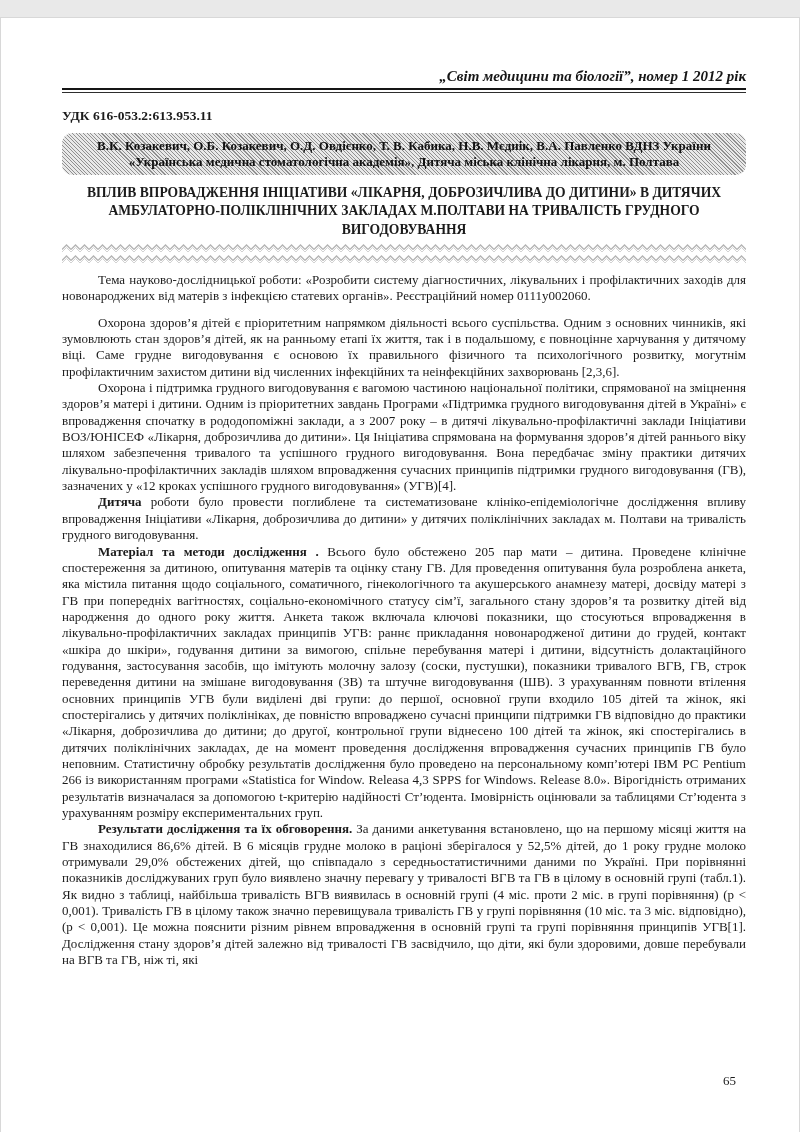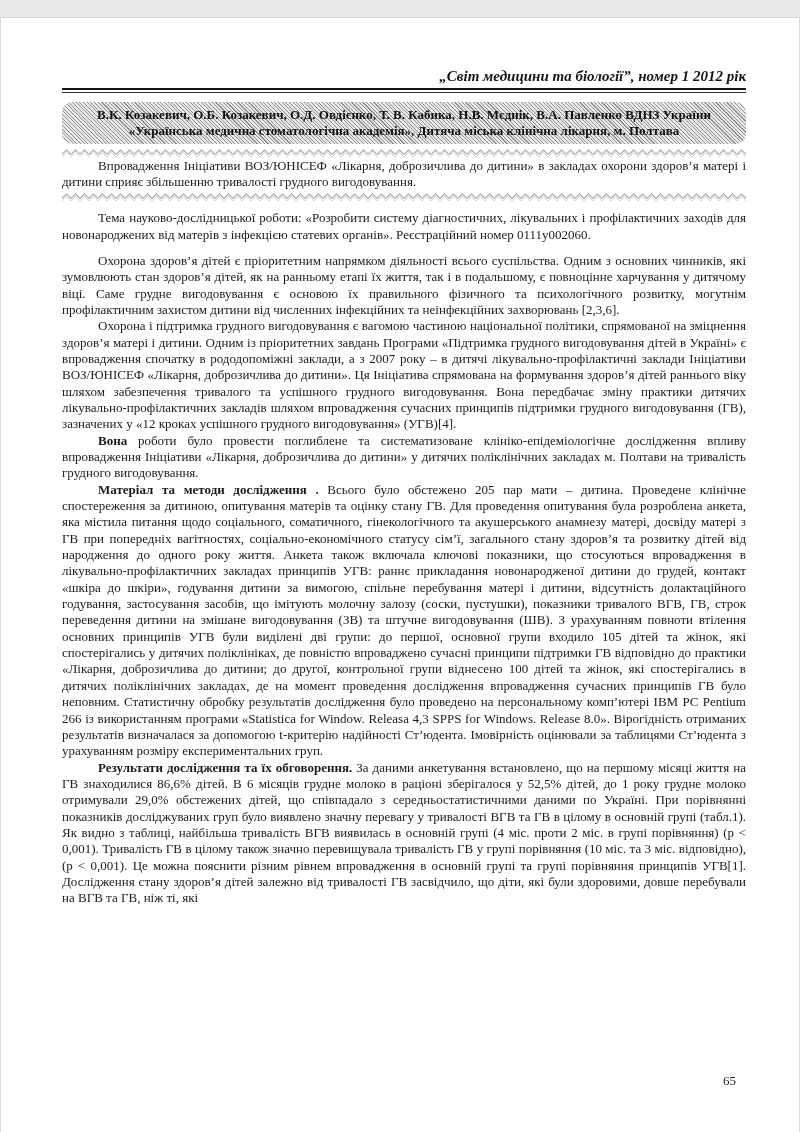--- a/index.html
+++ b/index.html
@@ -89,39 +89,40 @@
 </style>
 </head>
 <body>
 
 <div class="page">
   <div class="content">
 
     <div class="journal-header">„Світ медицини та біології”, номер 1 2012 рік</div>
     <div class="header-rule"></div>
 
+    <div class="udc">УДК 616-053.2:613.953.11</div>
 
     <div class="authors-box">
       <span>В.К. Козакевич, О.Б. Козакевич, О.Д. Овдієнко, Т. В. Кабика, Н.В. Мєднік, В.А. Павленко</span>
       <span>ВДНЗ України  «Українська медична стоматологічна академія», Дитяча міська клінічна лікарня, м. Полтава</span>
     </div>
 
+    <div class="article-title">ВПЛИВ ВПРОВАДЖЕННЯ ІНІЦІАТИВИ «ЛІКАРНЯ, ДОБРОЗИЧЛИВА ДО ДИТИНИ» В ДИТЯЧИХ АМБУЛАТОРНО-ПОЛІКЛІНІЧНИХ ЗАКЛАДАХ М.ПОЛТАВИ НА ТРИВАЛІСТЬ ГРУДНОГО ВИГОДОВУВАННЯ</div>
 
     <svg class="zigzag" width="100%" height="9" preserveAspectRatio="none">
       <defs>
         <pattern id="zzA" width="9" height="9" patternUnits="userSpaceOnUse">
           <path d="M0 6.5 L4.5 2 L9 6.5" fill="none" stroke="#b4b4b4" stroke-width="1.4"></path>
           <path d="M0 9 L4.5 4.5 L9 9" fill="none" stroke="#d2d2d2" stroke-width="1"></path>
         </pattern>
       </defs>
       <rect width="100%" height="9" fill="url(#zzA)"></rect>
     </svg>
 
     <div class="abstract-block">
-      <p class="doc">Впровадження Ініціативи ВОЗ/ЮНІСЕФ «Лікарня, доброзичлива до дитини» в закладах охорони здоров’я матері і дитини сприяє збільшенню тривалості грудного вигодовування.</p>
     </div>
 
     <svg class="zigzag below" width="100%" height="9" preserveAspectRatio="none">
       <defs>
         <pattern id="zzB" width="9" height="9" patternUnits="userSpaceOnUse">
           <path d="M0 6.5 L4.5 2 L9 6.5" fill="none" stroke="#b4b4b4" stroke-width="1.4"></path>
           <path d="M0 9 L4.5 4.5 L9 9" fill="none" stroke="#d2d2d2" stroke-width="1"></path>
         </pattern>
       </defs>
       <rect width="100%" height="9" fill="url(#zzB)"></rect>
@@ -130,21 +131,21 @@
     <p class="doc theme">Тема науково-дослідницької роботи:  «Розробити систему діагностичних, лікувальних і профілактичних заходів для новонароджених від матерів з інфекцією статевих органів». Реєстраційний номер 0111у002060.</p>
 
     <div class="body-text">
       <p class="doc">
         <b class="lead"></b><span>Охорона здоров’я дітей є пріоритетним напрямком діяльності всього суспільства. Одним з основних чинників, які зумовлюють стан здоров’я дітей, як на ранньому етапі їх життя, так і в подальшому, є повноцінне харчування у дитячому віці. Саме грудне вигодовування є основою їх правильного фізичного та психологічного розвитку, могутнім профілактичним захистом дитини від численних інфекційних та неінфекційних захворювань [2,3,6].</span>
       </p>
       <p class="doc">
         <b class="lead"></b><span>Охорона і підтримка грудного вигодовування є вагомою частиною національної політики, спрямованої на зміцнення здоров’я матері і дитини. Одним із пріоритетних завдань Програми «Підтримка грудного вигодовування дітей в Україні» є впровадження спочатку в рододопоміжні заклади, а з 2007 року – в дитячі лікувально-профілактичні заклади Ініціативи ВОЗ/ЮНІСЕФ «Лікарня, доброзичлива до дитини». Ця Ініціатива спрямована на формування здоров’я дітей раннього віку шляхом забезпечення тривалого та успішного грудного вигодовування. Вона передбачає зміну практики дитячих лікувально-профілактичних закладів шляхом впровадження сучасних принципів підтримки грудного вигодовування (ГВ), зазначених у «12 кроках успішного грудного вигодовування» (УГВ)[4].</span>
       </p>
       <p class="doc">
-        <b class="lead">Вона</b><span> роботи було провести поглиблене та систематизоване клініко-епідеміологічне дослідження впливу впровадження Ініціативи «Лікарня, доброзичлива до дитини» у дитячих поліклінічних закладах м. Полтави на тривалість  грудного вигодовування.</span>
+        <b class="lead">Дитяча</b><span> роботи було провести поглиблене та систематизоване клініко-епідеміологічне дослідження впливу впровадження Ініціативи «Лікарня, доброзичлива до дитини» у дитячих поліклінічних закладах м. Полтави на тривалість  грудного вигодовування.</span>
       </p>
       <p class="doc">
         <b class="lead">Матеріал та методи дослідження .</b><span> Всього було обстежено 205 пар мати – дитина. Проведене клінічне спостереження за дитиною, опитування матерів та оцінку стану ГВ. Для проведення опитування була розроблена анкета, яка містила питання щодо соціального, соматичного, гінекологічного та акушерського анамнезу матері, досвіду матері з ГВ при попередніх вагітностях, соціально-економічного статусу сім’ї, загального стану здоров’я та розвитку дітей від народження до одного року життя. Анкета також включала ключові показники, що стосуються впровадження в лікувально-профілактичних закладах принципів УГВ: раннє прикладання новонародженої дитини до грудей, контакт «шкіра до шкіри», годування дитини за вимогою, спільне перебування матері і дитини, відсутність долактаційного годування, застосування засобів, що імітують молочну залозу (соски, пустушки), показники тривалого ВГВ, ГВ, строк переведення дитини на змішане вигодовування (ЗВ) та штучне вигодовування (ШВ). З урахуванням повноти втілення основних принципів УГВ були виділені дві групи: до першої, основної групи входило 105 дітей та жінок, які спостерігались у дитячих поліклініках, де повністю впроваджено сучасні принципи підтримки ГВ відповідно до практики «Лікарня, доброзичлива до дитини; до другої, контрольної групи віднесено 100 дітей та жінок, які спостерігались в дитячих поліклінічних закладах, де на момент проведення дослідження впровадження сучасних принципів ГВ було неповним. Статистичну обробку результатів дослідження було проведено на персональному комп’ютері IBM PC  Pentium 266 із використанням програми  «Statistica for Window. Releasa 4,3 SPPS for Windows. Release 8.0». Вірогідність отриманих результатів визначалася за допомогою t-критерію надійності Ст’юдента. Імовірність оцінювали за таблицями Ст’юдента з урахуванням розміру експериментальних груп.</span>
       </p>
       <p class="doc">
         <b class="lead">Результати дослідження та їх обговорення.</b><span> За даними анкетування встановлено, що на першому місяці життя на ГВ знаходилися 86,6% дітей. В 6 місяців грудне молоко в раціоні зберігалося у 52,5% дітей, до 1 року грудне молоко отримували 29,0% обстежених дітей, що співпадало з середньостатистичними даними по Україні. При порівнянні показників досліджуваних груп було виявлено значну перевагу у тривалості ВГВ та ГВ в цілому в основній групі (табл.1). Як видно з таблиці, найбільша тривалість ВГВ виявилась в основній групі (4 міс. проти 2 міс. в групі порівняння) (р &lt; 0,001). Тривалість ГВ в цілому також значно перевищувала тривалість ГВ у групі порівняння (10 міс. та 3 міс. відповідно), (р &lt; 0,001). Це можна пояснити різним рівнем впровадження в основній групі та групі порівняння принципів УГВ[1]. Дослідження стану здоров’я дітей залежно від тривалості ГВ засвідчило, що діти, які були здоровими,  довше перебували на ВГВ та ГВ, ніж ті, які</span>
       </p>
     </div>
 
   </div>

